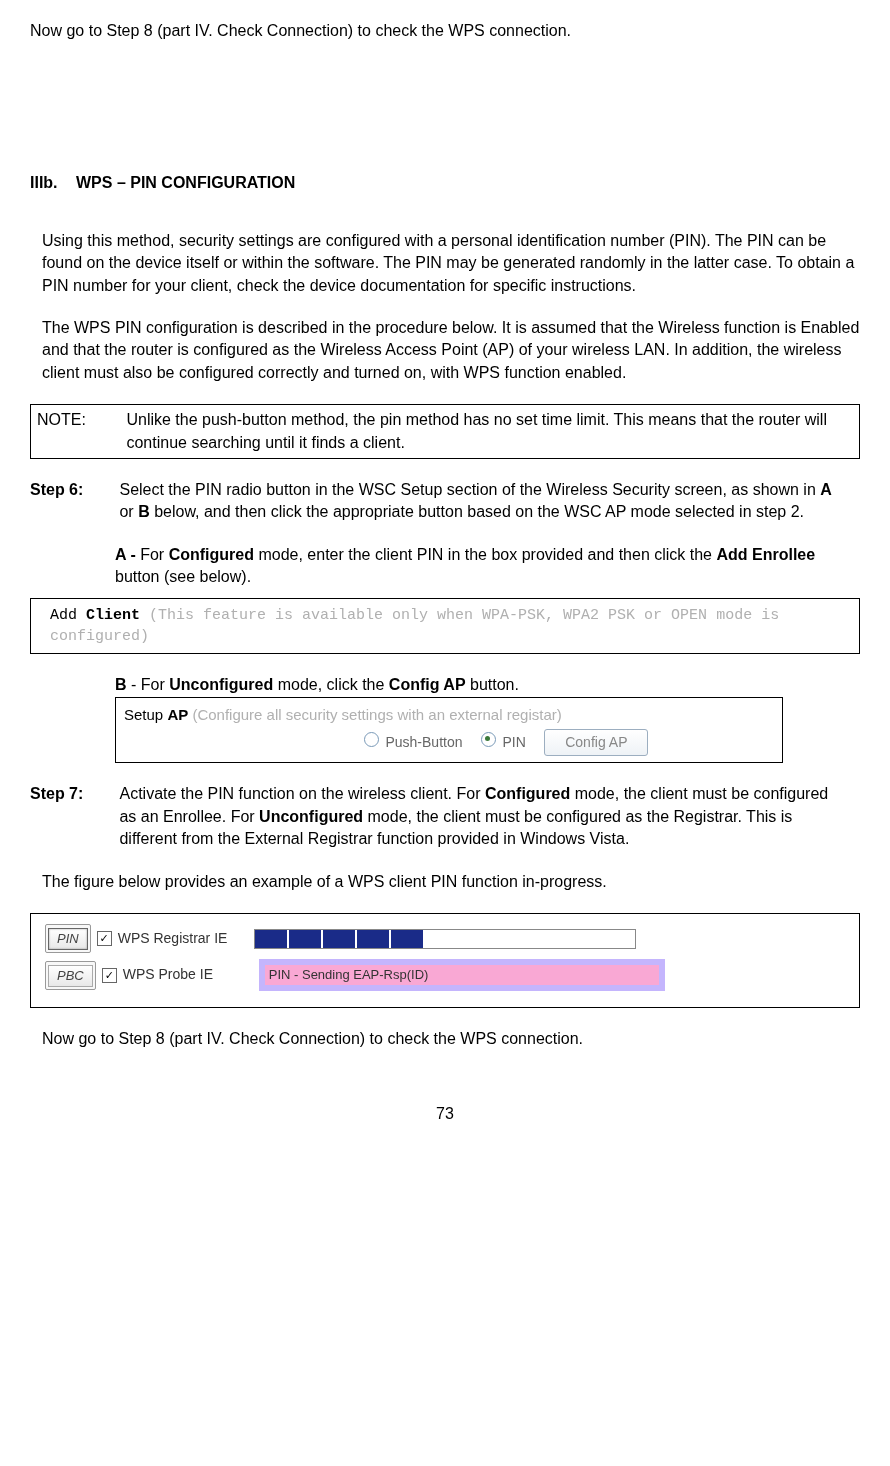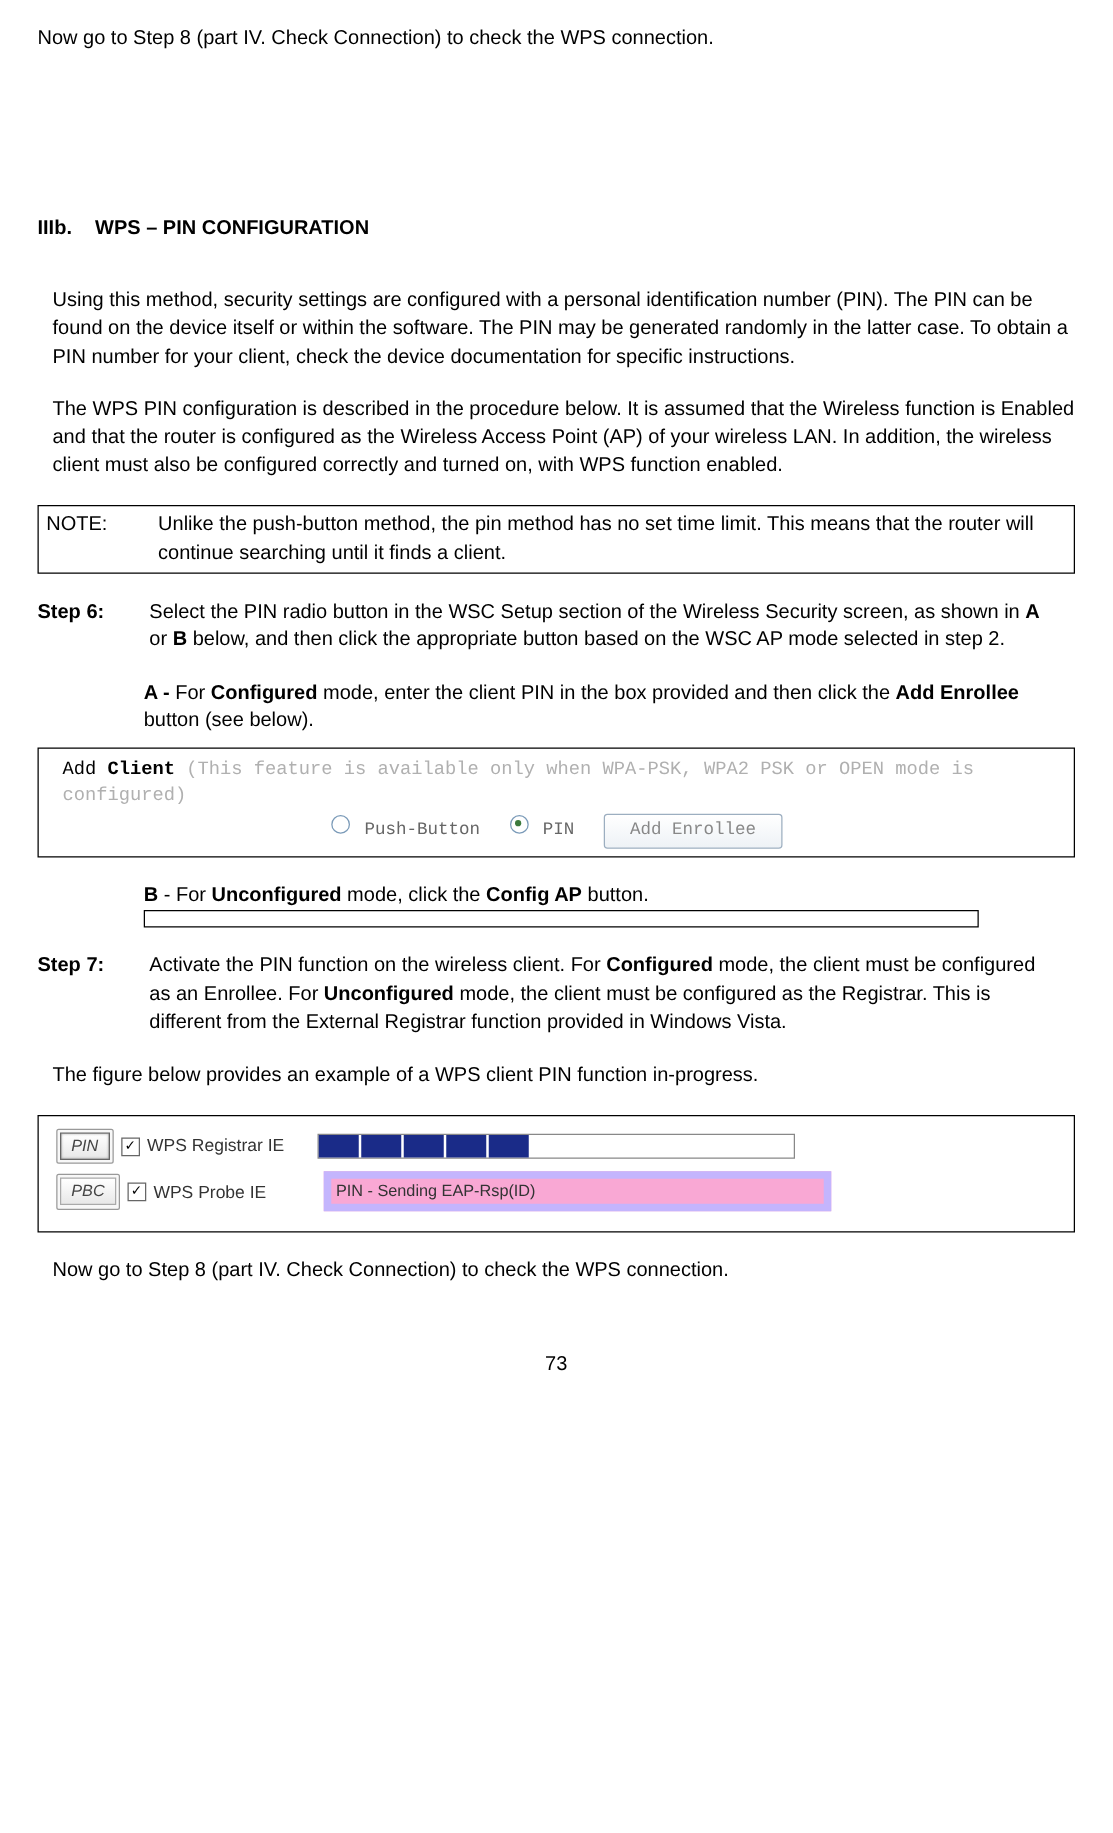--- a/index.html
+++ b/index.html
@@ -257,36 +257,39 @@
 </div>
 
 <div class="indent-a">
   <span class="bold">A - </span><span>For </span><span class="bold">Configured</span><span> mode, enter the client PIN in the box provided and then click the </span><span class="bold">Add Enrollee</span><span> button (see below).</span>
 </div>
 
 <div class="figure-box">
   <div class="fig-title">
     <span>Add </span><span class="bold">Client</span><span class="gray"> (This feature is available only when WPA-PSK, WPA2 PSK or OPEN mode is configured)</span>
   </div>
+</div>
+
+<div class="indent-b">
+  <span class="bold">B</span><span> - For </span><span class="bold">Unconfigured</span><span> mode, click the </span><span class="bold">Config AP</span><span> button.</span>
+</div>
+
+<div class="figure-box-b">
+  <div class="fig-title">
+    <span>Setup </span><span class="bold">AP</span><span class="gray"> (Configure all security settings with an external registar)</span>
+  </div>
   <div class="row">
-    <div class="controls-area">
+    <div class="controls-area-b">
       <span class="radio"></span>
       <span class="radio-label">Push-Button</span>
       <span class="radio selected"></span>
       <span class="radio-label">PIN</span>
-      <span class="btn">Add Enrollee</span>
+      <span class="btn">Config AP</span>
     </div>
   </div>
-</div>
-
-<div class="indent-b">
-  <span class="bold">B</span><span> - For </span><span class="bold">Unconfigured</span><span> mode, click the </span><span class="bold">Config AP</span><span> button.</span>
-</div>
-
-<div class="figure-box-b">
 </div>
 
 <div class="step-block">
   <span class="step-label">Step 7:</span>
   <span class="step-text">
     <span>Activate the PIN function on the wireless client.   For </span><span class="bold">Configured</span><span> mode, the client must be configured as an Enrollee.   For </span><span class="bold">Unconfigured</span><span> mode, the client must be configured as the Registrar.   This is different from the External Registrar function provided in Windows Vista.</span>
   </span>
 </div>
 
 <div class="para">The figure below provides an example of a WPS client PIN function in-progress.</div>

